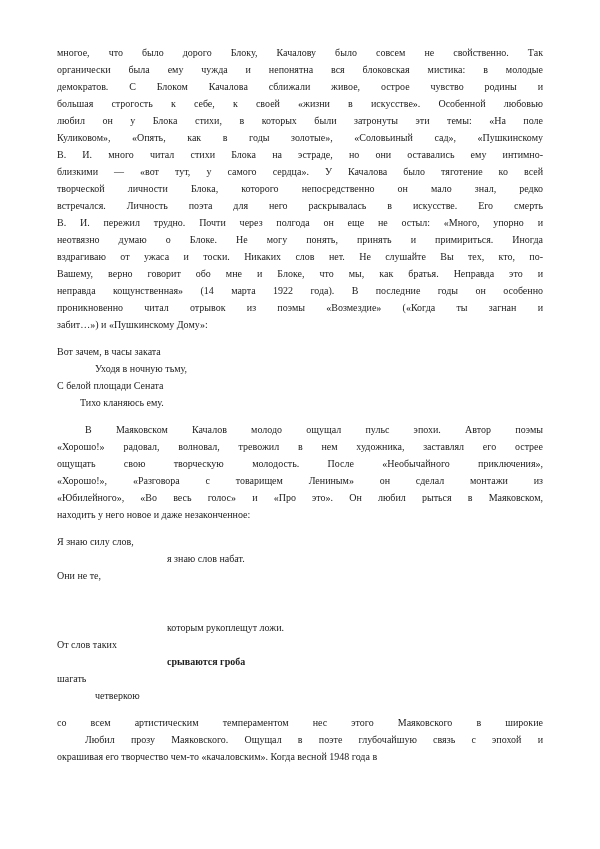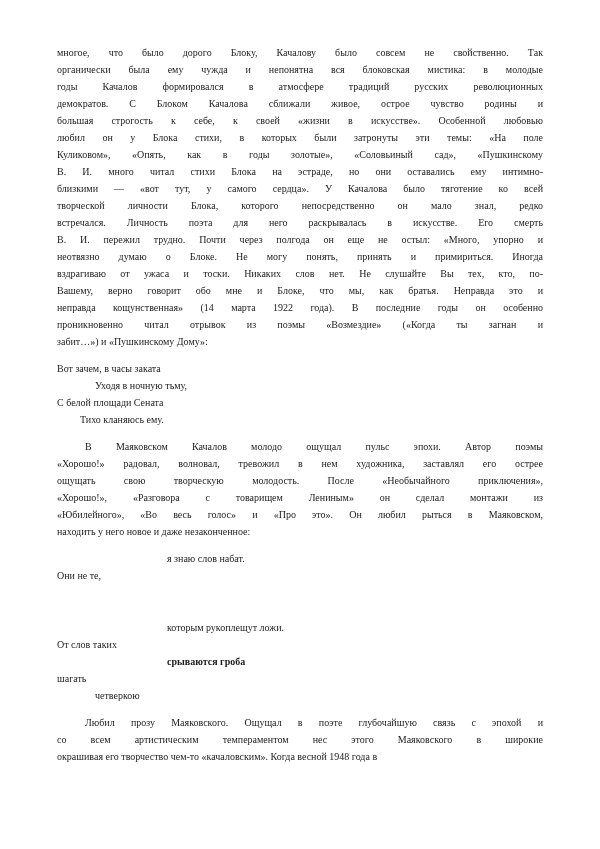--- a/index.html
+++ b/index.html
@@ -45,21 +45,20 @@
   }
 </style>
 </head>
 <body>
 
 <div class="page" style="background: rgb(255, 255, 255);">
   <div class="text-column" id="text-column" style="color: rgb(28, 28, 28);">
       <div class="para">
         <div class="line">многое, что было дорого Блоку, Качалову было совсем не свойственно. Так</div>
         <div class="line">органически была ему чужда и непонятна вся блоковская мистика: в молодые</div>
-        <div class="line">годы Качалов формировался в атмосфере традиций русских революционных</div>
         <div class="line">демократов. С Блоком Качалова сближали живое, острое чувство родины и</div>
         <div class="line">большая строгость к себе, к своей «жизни в искусстве». Особенной любовью</div>
         <div class="line">любил он у Блока стихи, в которых были затронуты эти темы: «На поле</div>
         <div class="line">Куликовом», «Опять, как в годы золотые», «Соловьиный сад», «Пушкинскому</div>
         <div class="line">В. И. много читал стихи Блока на эстраде, но они оставались ему интимно-</div>
         <div class="line">близкими — «вот тут, у самого сердца». У Качалова было тяготение ко всей</div>
         <div class="line">творческой личности Блока, которого непосредственно он мало знал, редко</div>
         <div class="line">встречался. Личность поэта для него раскрывалась в искусстве. Его смерть</div>
         <div class="line">В. И. пережил трудно. Почти через полгода он еще не остыл: «Много, упорно и</div>
         <div class="line">неотвязно думаю о Блоке. Не могу понять, принять и примириться. Иногда</div>
@@ -77,27 +76,28 @@
       </div>
       <div class="para">
         <div class="line findent">В Маяковском Качалов молодо ощущал пульс эпохи. Автор поэмы</div>
         <div class="line">«Хорошо!» радовал, волновал, тревожил в нем художника, заставлял его острее</div>
         <div class="line">ощущать свою творческую молодость. После «Необычайного приключения»,</div>
         <div class="line">«Хорошо!», «Разговора с товарищем Лениным» он сделал монтажи из</div>
         <div class="line">«Юбилейного», «Во весь голос» и «Про это». Он любил рыться в Маяковском,</div>
         <div class="line last">находить у него новое и даже незаконченное:</div>
       </div>
       <div class="verse">
+        <div class="vline" style="margin-left: 0px;">Я знаю силу слов,</div>
         <div class="vline" style="margin-left: 110px;">я знаю слов набат.</div>
         <div class="vline" style="margin-left: 0px;">Они не те,</div>
         <div class="vline" style="margin-left: 110px; margin-top: 35px;">которым рукоплещут ложи.</div>
         <div class="vline" style="margin-left: 0px;">От слов таких</div>
         <div class="vline" style="margin-left: 110px; font-weight: bold;">срываются гроба</div>
         <div class="vline" style="margin-left: 0px;">шагать</div>
         <div class="vline" style="margin-left: 38px;">четверкою</div>
       </div>
       <div class="para">
+        <div class="line">со всем артистическим темпераментом нес этого Маяковского в широкие</div>
         <div class="line findent">Любил прозу Маяковского. Ощущал в поэте глубочайшую связь с эпохой и</div>
-        <div class="line">со всем артистическим темпераментом нес этого Маяковского в широкие</div>
         <div class="line last">окрашивая его творчество чем-то «качаловским». Когда весной 1948 года в</div>
       </div>
     </div>
 </div>
 
 </body></html>

